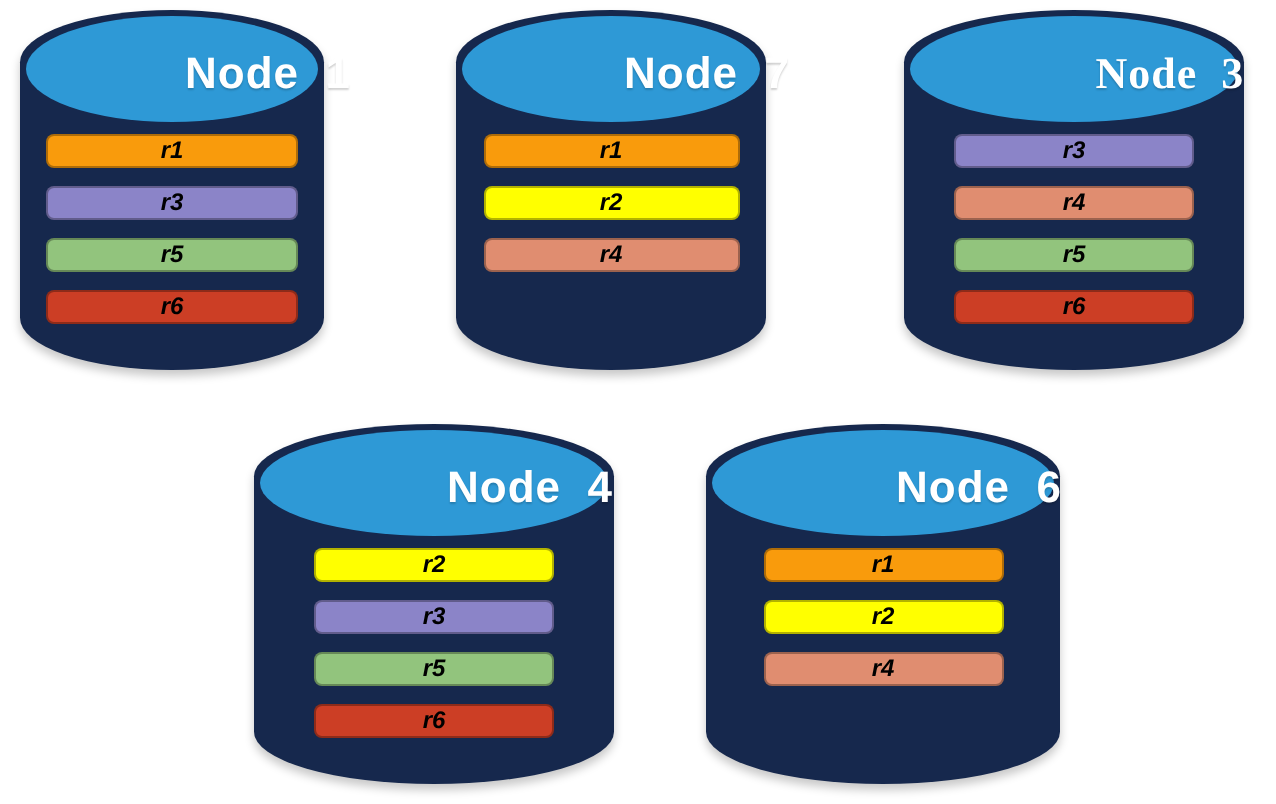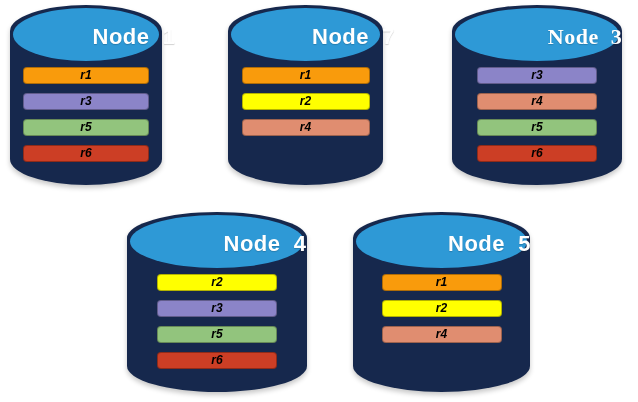--- a/index.html
+++ b/index.html
@@ -141,20 +141,20 @@
         <div class="record" style="width: 120px; background: rgb(255, 255, 0);">r2</div>
         <div class="record" style="width: 120px; background: rgb(139, 132, 200);">r3</div>
         <div class="record" style="width: 120px; background: rgb(146, 196, 125);">r5</div>
         <div class="record" style="width: 120px; background: rgb(204, 62, 37);">r6</div>
       </div>
     </div>
     <div class="node" style="left: 353px; top: 212px; width: 177px; height: 180px;">
       <div class="cyl-body"></div>
       <div class="cyl-mid" style="top: 26px; height: 128px;"></div>
       <div class="cyl-top" style="background: rgb(46, 153, 214);"></div>
-      <div class="node-title" style="top: 19px;">Node  5</div>
+      <div class="node-title" style="top: 19px;">Node  6</div>
       <div class="records" style="top: 62px;">
         <div class="record" style="width: 120px; background: rgb(249, 155, 12);">r1</div>
         <div class="record" style="width: 120px; background: rgb(255, 255, 0);">r2</div>
         <div class="record" style="width: 120px; background: rgb(224, 141, 112);">r4</div>
       </div>
     </div>
   </div>
 
 </body></html>

